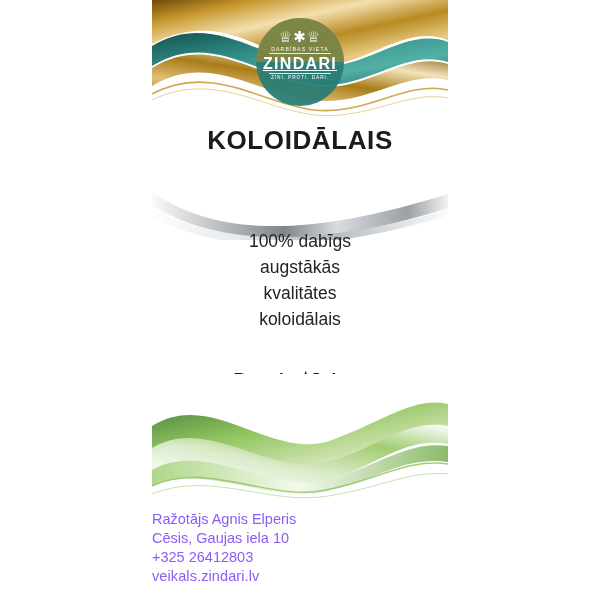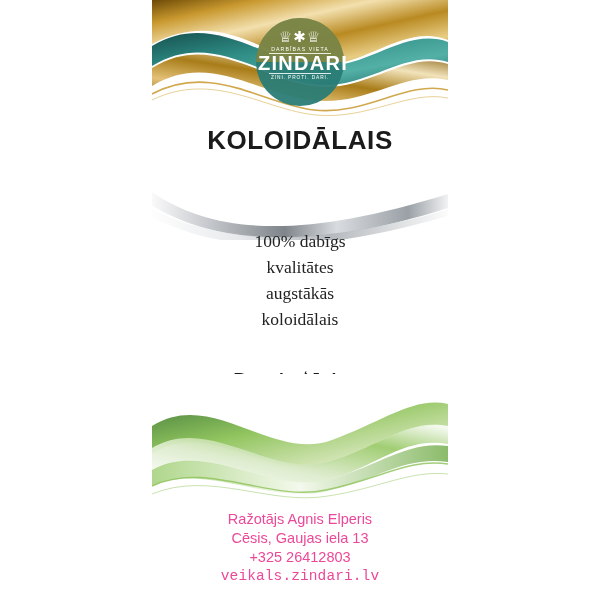--- a/index.html
+++ b/index.html
@@ -58,24 +58,25 @@
     letter-spacing: 1px;
     margin-bottom: 1px;
     font-family: "Liberation Serif", serif;
   }
   .emblem .top-line {
     font-size: 5.2px;
     letter-spacing: 1.1px;
     line-height: 6px;
   }
   .emblem .brand {
-    font-size: 20px;
+    font-size: 16px;
     font-weight: bold;
     letter-spacing: 1.3px;
     line-height: 17px;
+    text-decoration: underline;
   }
   .emblem .tag-line {
     font-size: 4.8px;
     letter-spacing: 0.9px;
     line-height: 6px;
   }
   .emblem .rule {
     width: 62px;
     height: 1px;
     background: rgba(255,255,255,0.85);
@@ -113,21 +114,21 @@
   .desc {
     position: absolute;
     left: 0;
     top: 228px;
     width: 296px;
     text-align: center;
     color: #232323;
     font-size: 17.5px;
     line-height: 26px;
   }
-  .desc .line { display: block; font-family: Liberation Serif, serif; }
+  .desc .line { display: block; }
 
   .allergen {
     position: absolute;
     left: 0;
     top: 370px;
     width: 296px;
     text-align: center;
     color: #1b1b1b;
     font-size: 17.5px;
     font-weight: bold;
@@ -182,27 +183,27 @@
     height: 130px;
     overflow: hidden;
   }
 
   
   .maker {
     position: absolute;
     left: 0;
     bottom: 14px;
     width: 296px;
-    text-align: center;
-    color: #ec4899;
+    text-align: left;
+    color: #8b5cf6;
     font-size: 14.5px;
     line-height: 19px;
   }
   .maker .line { display: block; }
-  .maker .site { letter-spacing: 0.1px; font-family: Liberation Mono, monospace; }
+  .maker .site { letter-spacing: 0.1px; }
 </style>
 </head>
 <body>
 
 <div id="product-label">
 
   <div class="box">
 
     <div class="top-art">
       <svg width="296" height="118" viewBox="0 0 296 118" xmlns="http://www.w3.org/2000/svg">
@@ -282,22 +283,22 @@
             <stop offset="100%" stop-color="#ffffff"></stop>
           </linearGradient>
         </defs>
         <path d="M-6,12 C60,60 150,64 302,16 L302,30 C160,76 64,70 -6,26 Z" fill="url(#silverA)"></path>
         <path d="M-6,30 C70,70 160,72 302,32 L302,38 C162,80 68,78 -6,38 Z" fill="url(#silverB)" opacity="0.85"></path>
       </svg>
     </div>
 
     <div class="desc">
       <span class="line">100% dabīgs</span>
+      <span class="line">augstākās</span>
       <span class="line">kvalitātes</span>
-      <span class="line">augstākās</span>
       <span class="line">koloidālais</span>
     </div>
 
     <div class="allergen">Bez alerģēniem.</div>
 
     <div class="volume-row">
       <span>250 ml</span>
       <span class="sep">/</span>
       <span>18 ppm</span>
     </div>
@@ -346,19 +347,19 @@
         <path d="M0,52 C60,14 120,88 180,66 C230,48 262,22 296,30 L296,54 C250,46 224,74 178,90 C120,110 56,42 0,80 Z" fill="url(#greenA)" opacity="0.95"></path>
         <path d="M0,74 C56,40 118,104 176,88 C226,74 254,44 296,52 L296,70 C252,62 226,92 176,106 C118,122 54,66 0,98 Z" fill="url(#greenB)" opacity="0.95"></path>
         <path d="M0,96 C54,66 116,120 174,106 C224,94 254,66 296,72 L296,88 C252,82 224,106 172,118 C116,130 52,88 0,112 Z" fill="url(#greenC)" opacity="0.9"></path>
         <path d="M0,112 C56,86 116,128 174,116 C226,106 256,84 296,90" fill="none" stroke="#8cc257" stroke-width="1.4" opacity="0.8"></path>
         <path d="M0,120 C58,96 118,132 176,122 C228,114 258,96 296,100" fill="none" stroke="#bcdb9c" stroke-width="1" opacity="0.8"></path>
       </svg>
     </div>
 
     <div class="maker">
       <span class="line">Ražotājs Agnis Elperis</span>
-      <span class="line">Cēsis, Gaujas iela 13</span>
+      <span class="line">Cēsis, Gaujas iela 10</span>
       <span class="line">+325 26412803</span>
       <span class="line site">veikals.zindari.lv</span>
     </div>
 
   </div>
 </div>
 
 </body></html>

